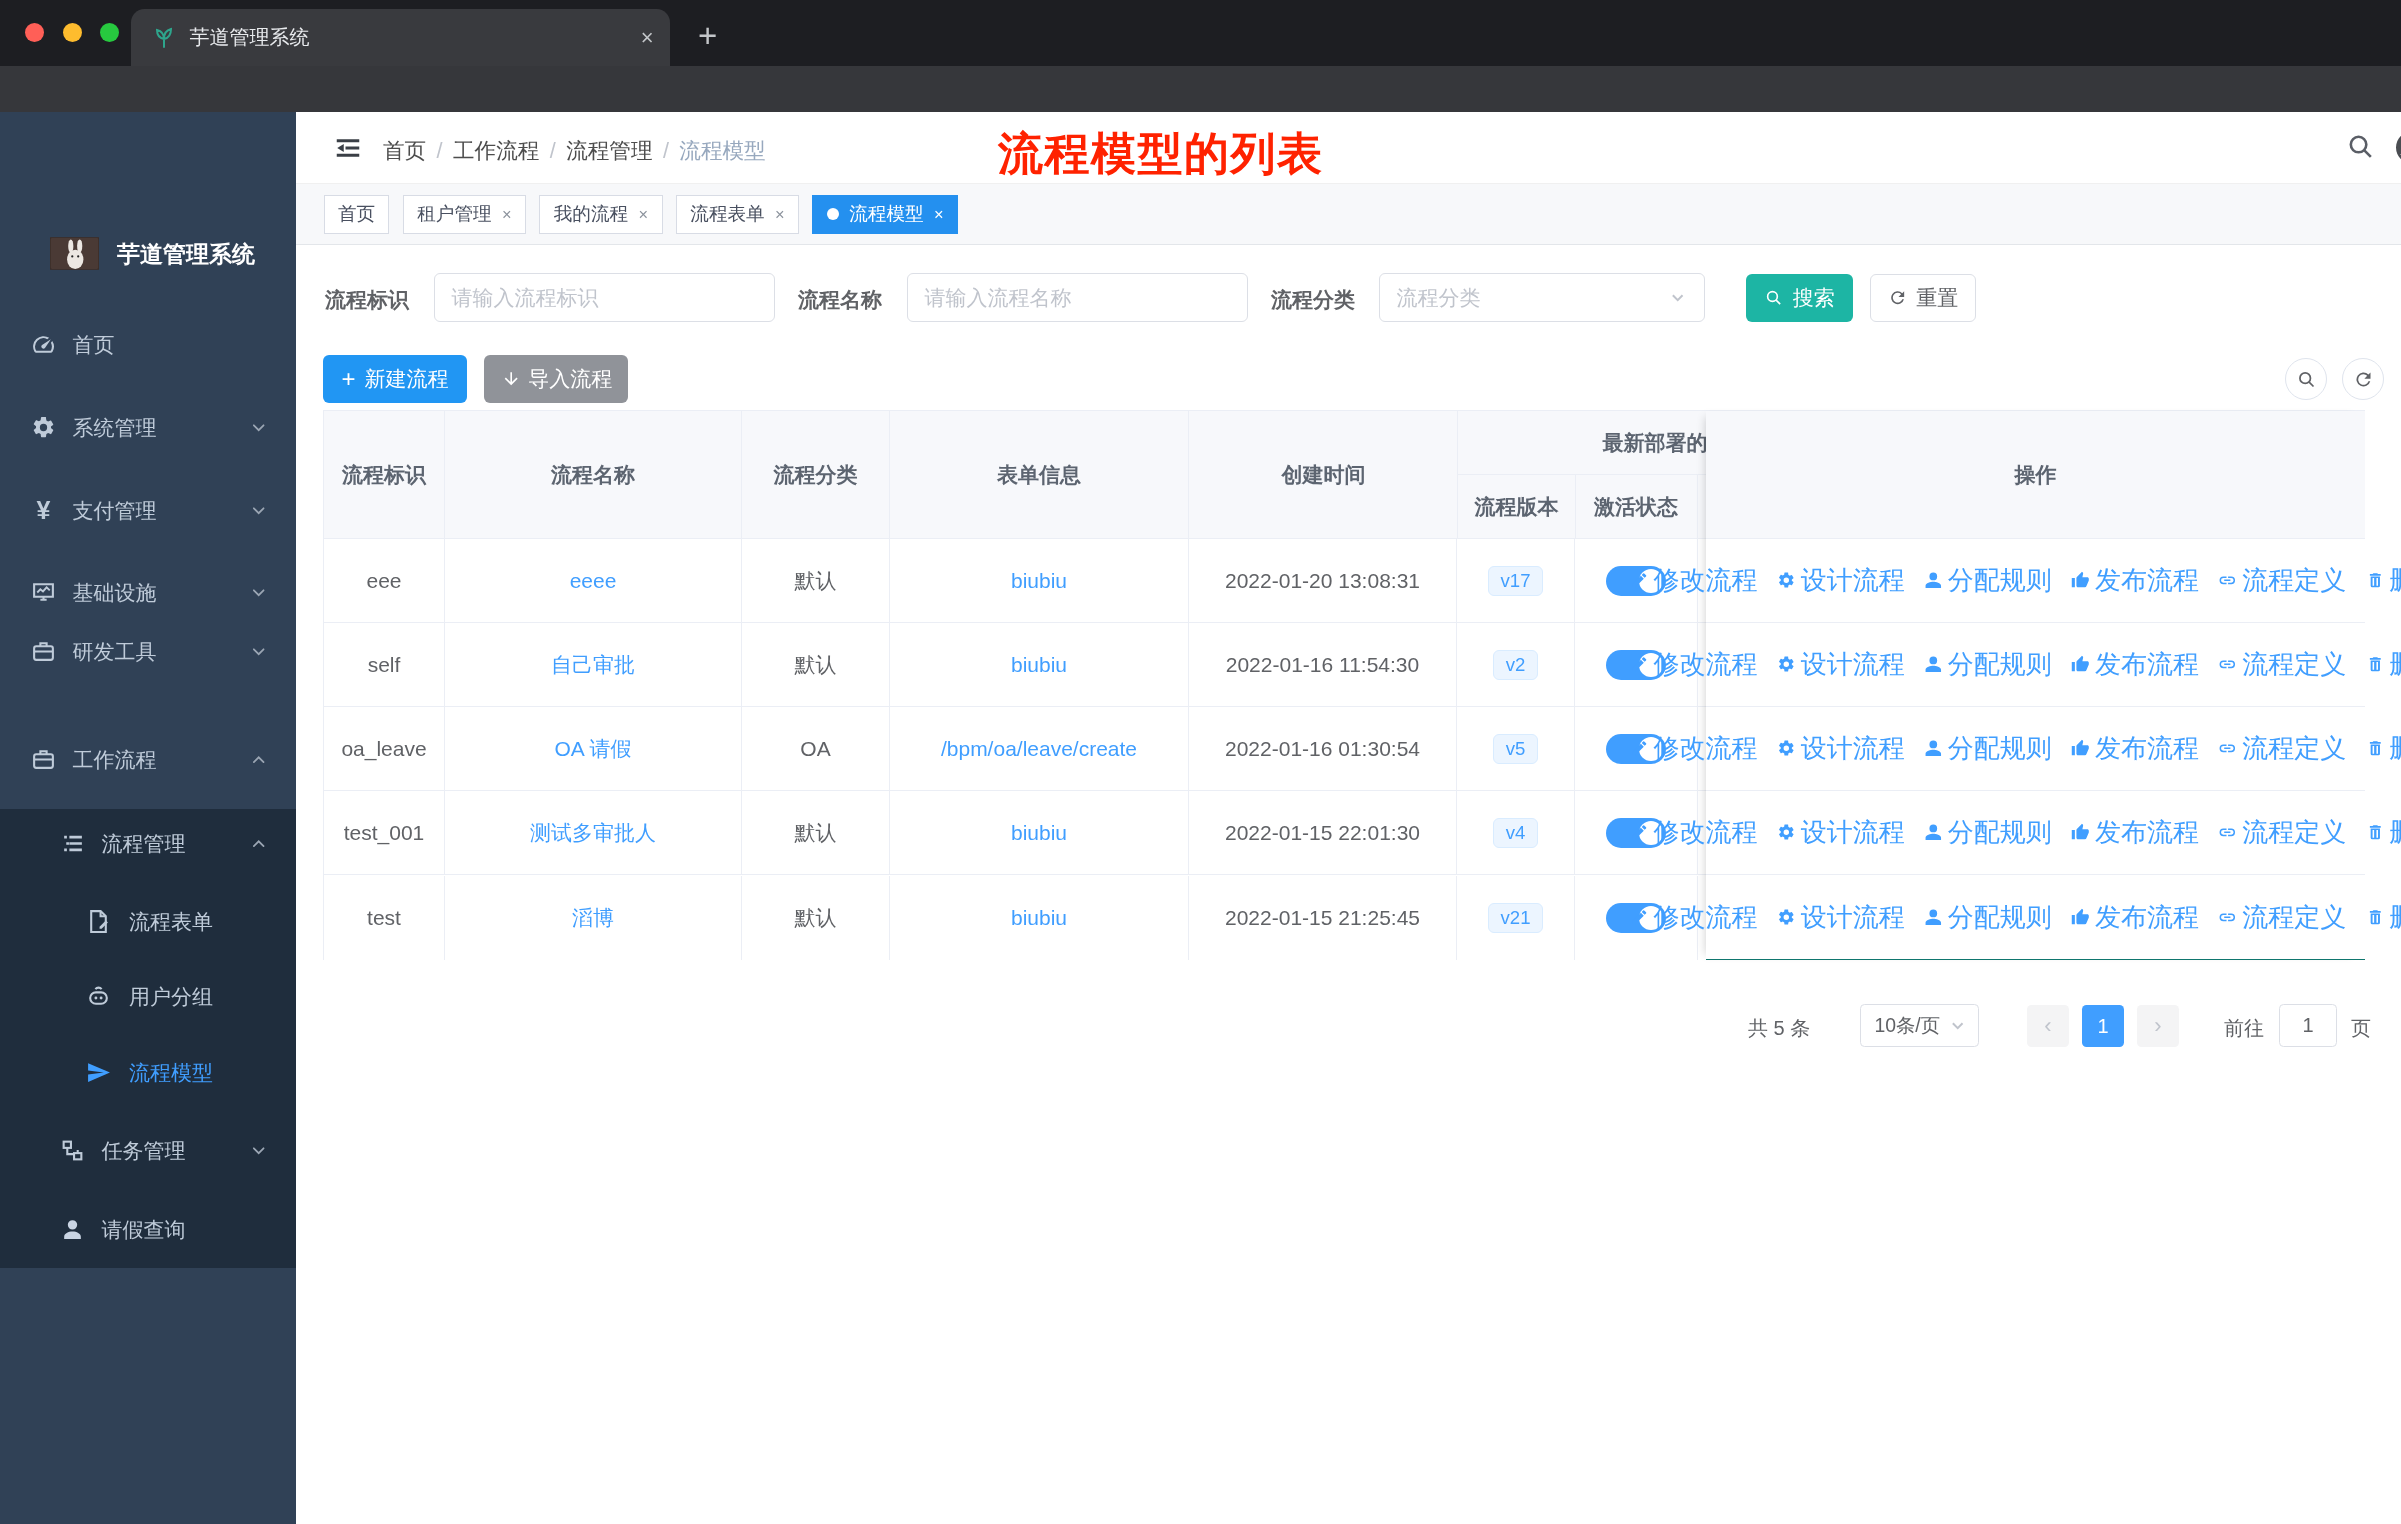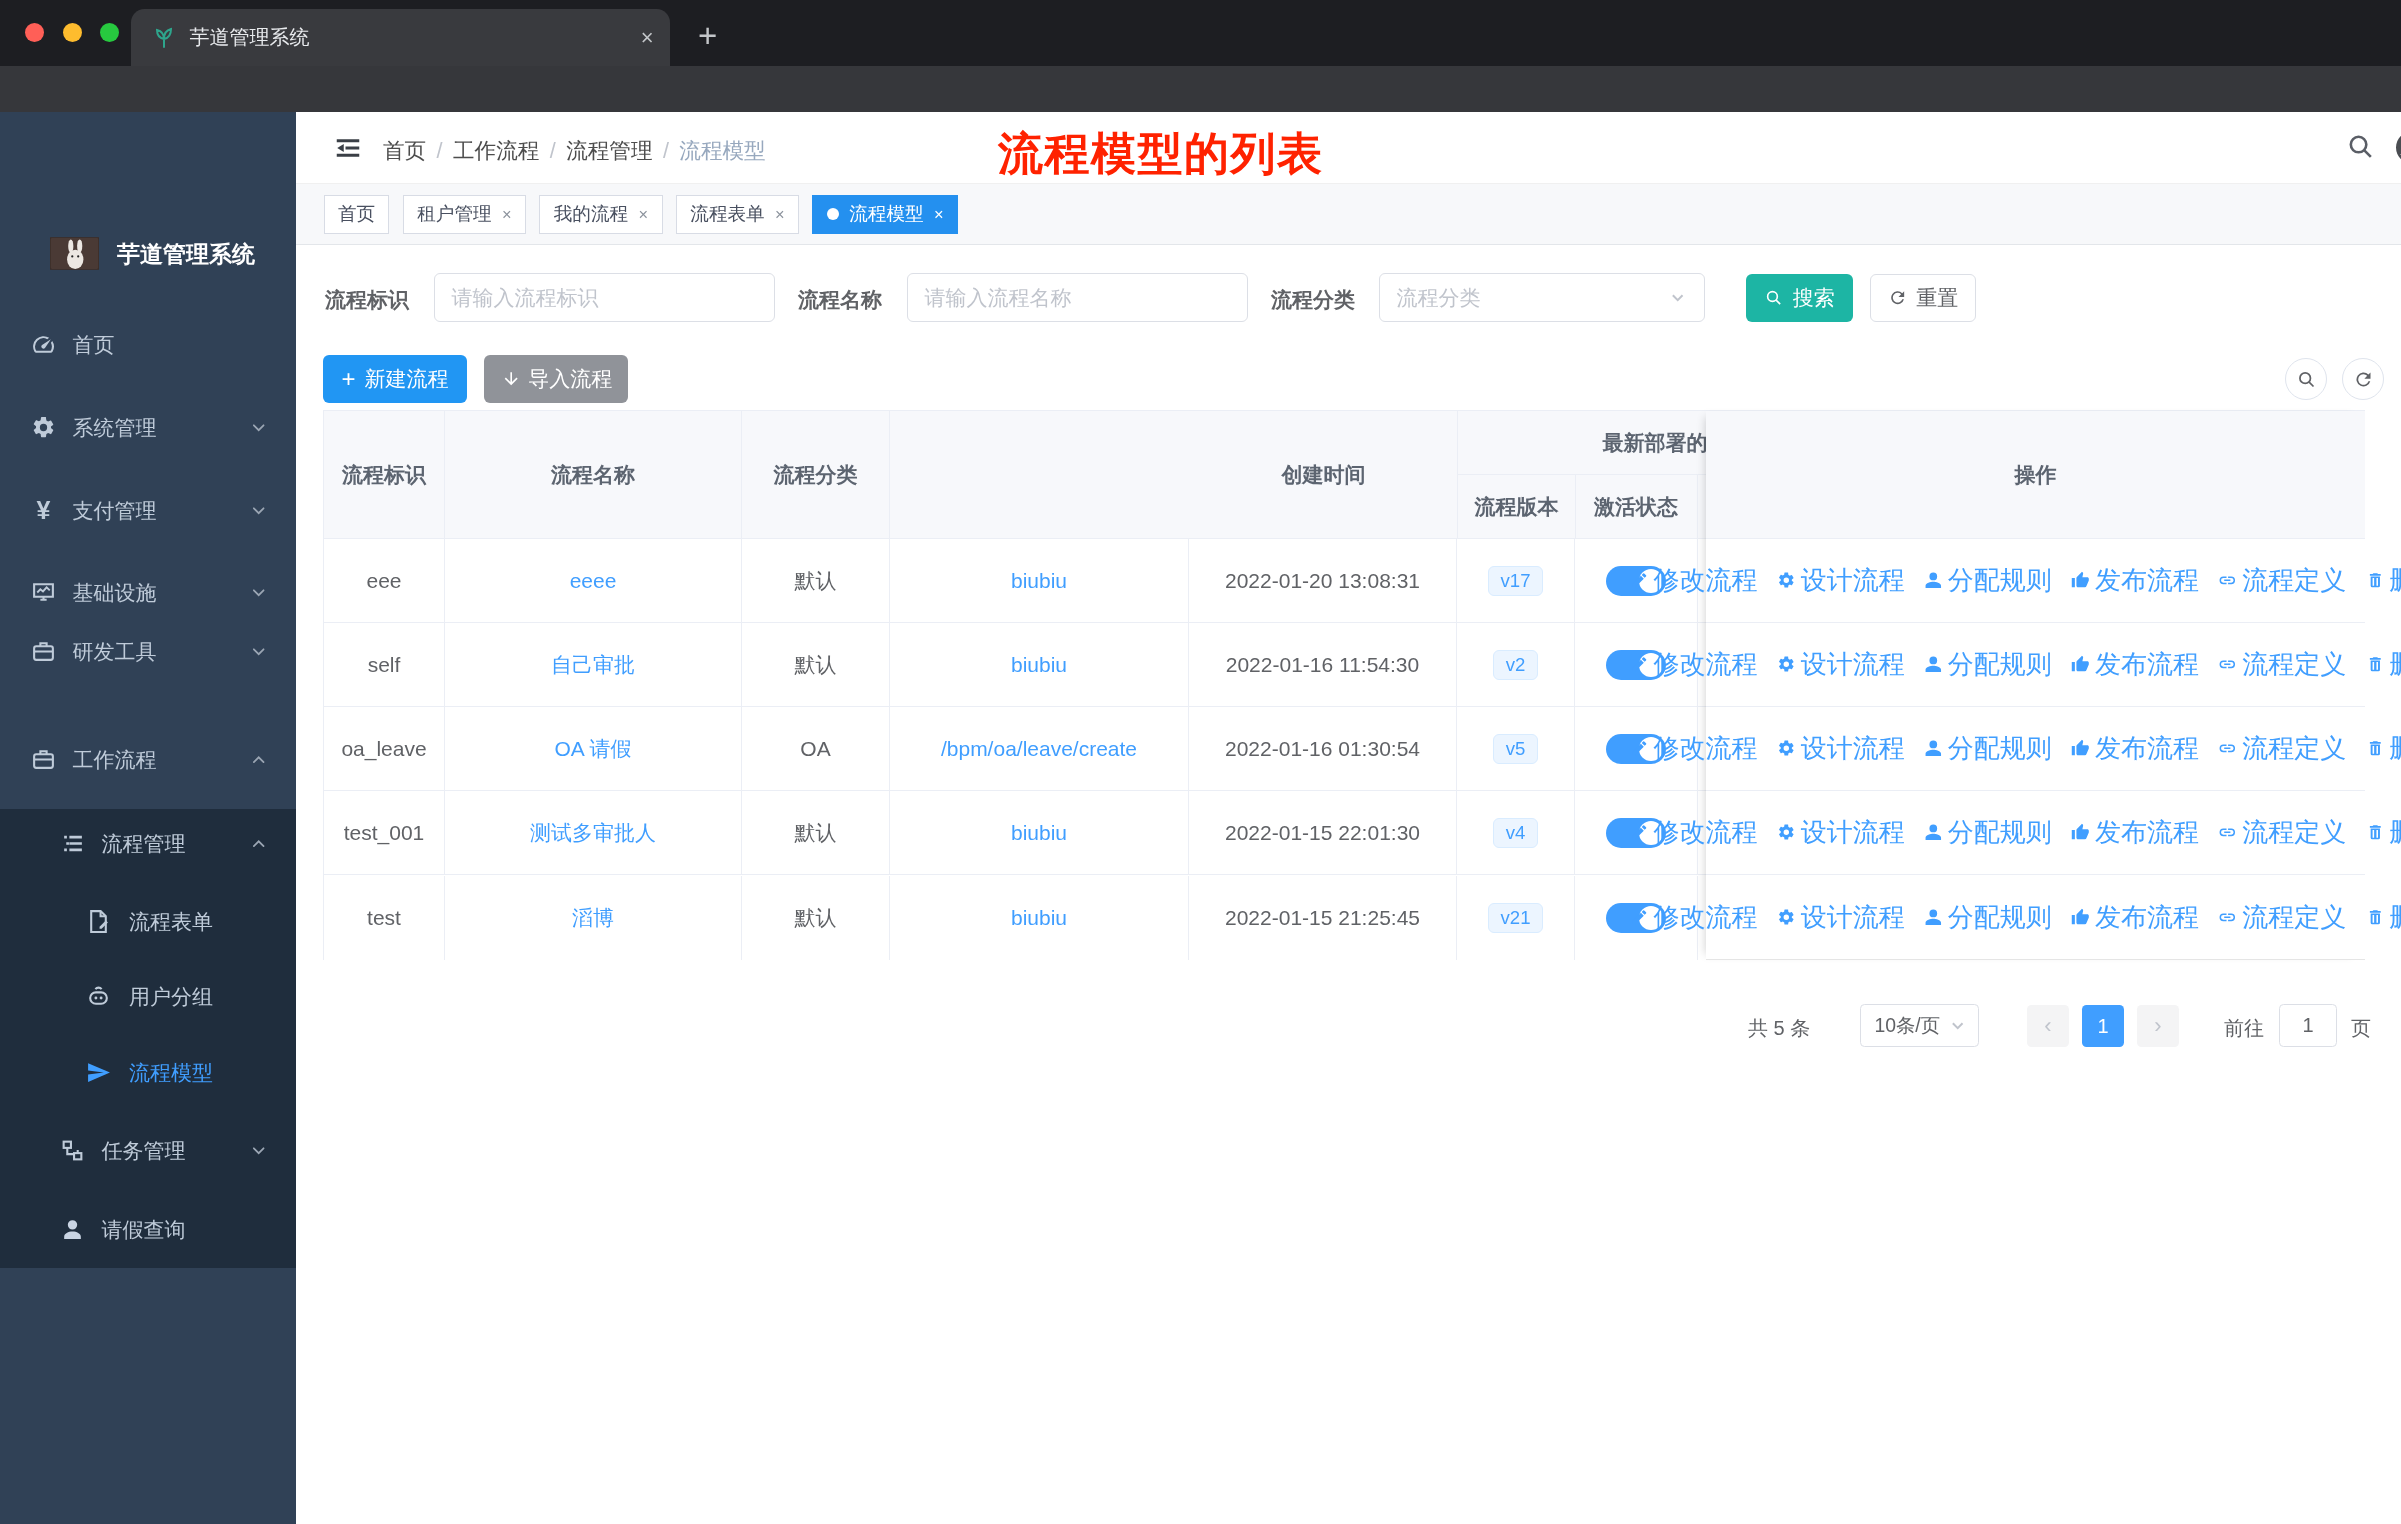--- a/index.html
+++ b/index.html
@@ -65,21 +65,21 @@
   
   .table{left:323px;top:410px;width:2042px;height:550px;border:0.7px solid #ebeef5;background:#fff}
   .thead{position:absolute;left:0;top:0;width:2040px;height:128px;background:#f7f8fb;border-bottom:0.7px solid #ebeef5}
   .th{position:absolute;display:flex;align-items:center;justify-content:center;font-size:21px;font-weight:700;color:#5c6470;border-right:0.7px solid #ebeef5;overflow:hidden;white-space:nowrap}
   .tr{position:absolute;left:0;width:2040px;height:84px;display:grid;grid-template-columns:121px 297px 148px 299px 268px 118px 123px 1fr;border-bottom:0.7px solid #ebeef5;background:#fff}
   .td{display:flex;align-items:center;justify-content:center;border-right:0.7px solid #ebeef5;font-size:21px;color:#606266;overflow:hidden;white-space:nowrap}
   .link{color:#409eff;cursor:pointer}
   .vbadge{display:inline-block;padding:3px 12px;background:#ecf5ff;border:0.7px solid #d9ecff;border-radius:6px;color:#409eff;font-size:18.6px}
   .switch{width:60px;height:30px;border-radius:15px;background:#409eff;position:relative;cursor:pointer;flex:none}
   .switch::after{content:'';position:absolute;right:3px;top:3px;width:24px;height:24px;border-radius:50%;background:#fff}
-  .fixedcol{position:absolute;left:1382px;top:0;width:659px;height:549px;box-shadow:-7.4px 0 9px -6px rgba(0,0,0,.18);background:#e5e5e5}
+  .fixedcol{position:absolute;left:1382px;top:0;width:659px;height:549px;box-shadow:-7.4px 0 9px -6px rgba(0,0,0,.18);background:#0f766e}
   .fixed-head{height:128px;background:#f7f8fb;border-bottom:0.7px solid #ebeef5;display:flex;align-items:center;justify-content:center;font-size:21px;font-weight:700;color:#5c6470}
   .fixed-row{height:84px;border-bottom:0.7px solid #ebeef5;display:flex;align-items:center;justify-content:center;gap:19.4px;background:#fff}
   .op{display:inline-flex;align-items:center;gap:5.2px;color:#409eff;font-size:26px;cursor:pointer;white-space:nowrap}
   .op svg{width:18.6px;height:18.6px;fill:currentColor}
   
   .pag-txt{font-size:20px;color:#606266}
   .pag-sel{left:1860px;top:1004px;width:119px;height:43px;border:0.7px solid #dcdfe6;border-radius:4.5px;background:#fff;display:flex;align-items:center;justify-content:space-between;padding:0 10.4px 0 13.4px;font-size:19.4px;color:#606266;cursor:pointer}
   .pbtn{top:1005px;width:42px;height:42px;border-radius:4.5px;background:#f4f4f5;display:flex;align-items:center;justify-content:center;color:#c0c4cc;font-size:22px;cursor:pointer}
   .pbtn.cur{background:#409eff;color:#fff;font-size:20px}
   .goto-input{left:2279px;top:1004px;width:58px;height:43px;border:0.7px solid #dcdfe6;border-radius:4.5px;text-align:center;font-size:20px;color:#606266;font-family:inherit}
@@ -468,20 +468,21 @@
   <svg style="width:21px;height:21px;fill:#606266" viewBox="0 0 28 28" width="21" height="21">
       <use href="#i-refresh"></use>
     </svg>
 </span>
 
 <div class="abs table">
   <div class="thead">
     <div class="th" style="left:0;width:121px;top:0;height:128px">流程标识</div>
     <div class="th" style="left:121px;width:297px;top:0;height:128px">流程名称</div>
     <div class="th" style="left:418px;width:148px;top:0;height:128px">流程分类</div>
+    <div class="th" style="left:566px;width:299px;top:0;height:128px">表单信息</div>
     <div class="th" style="left:866px;width:268px;top:0;height:128px">创建时间</div>
     <div class="th" style="left:1134px;width:478px;top:0;height:64px;border-bottom:0.7px solid #ebeef5;border-right:none">最新部署的流程定义</div>
     <div class="th" style="left:1134px;width:118px;top:64px;height:64px">流程版本</div>
     <div class="th" style="left:1251px;width:123px;top:64px;height:64px">激活状态</div>
   </div>
 
   <div class="tr" style="top:128px">
     <div class="td">eee</div>
     <div class="td link">eeee</div>
     <div class="td">默认</div>

